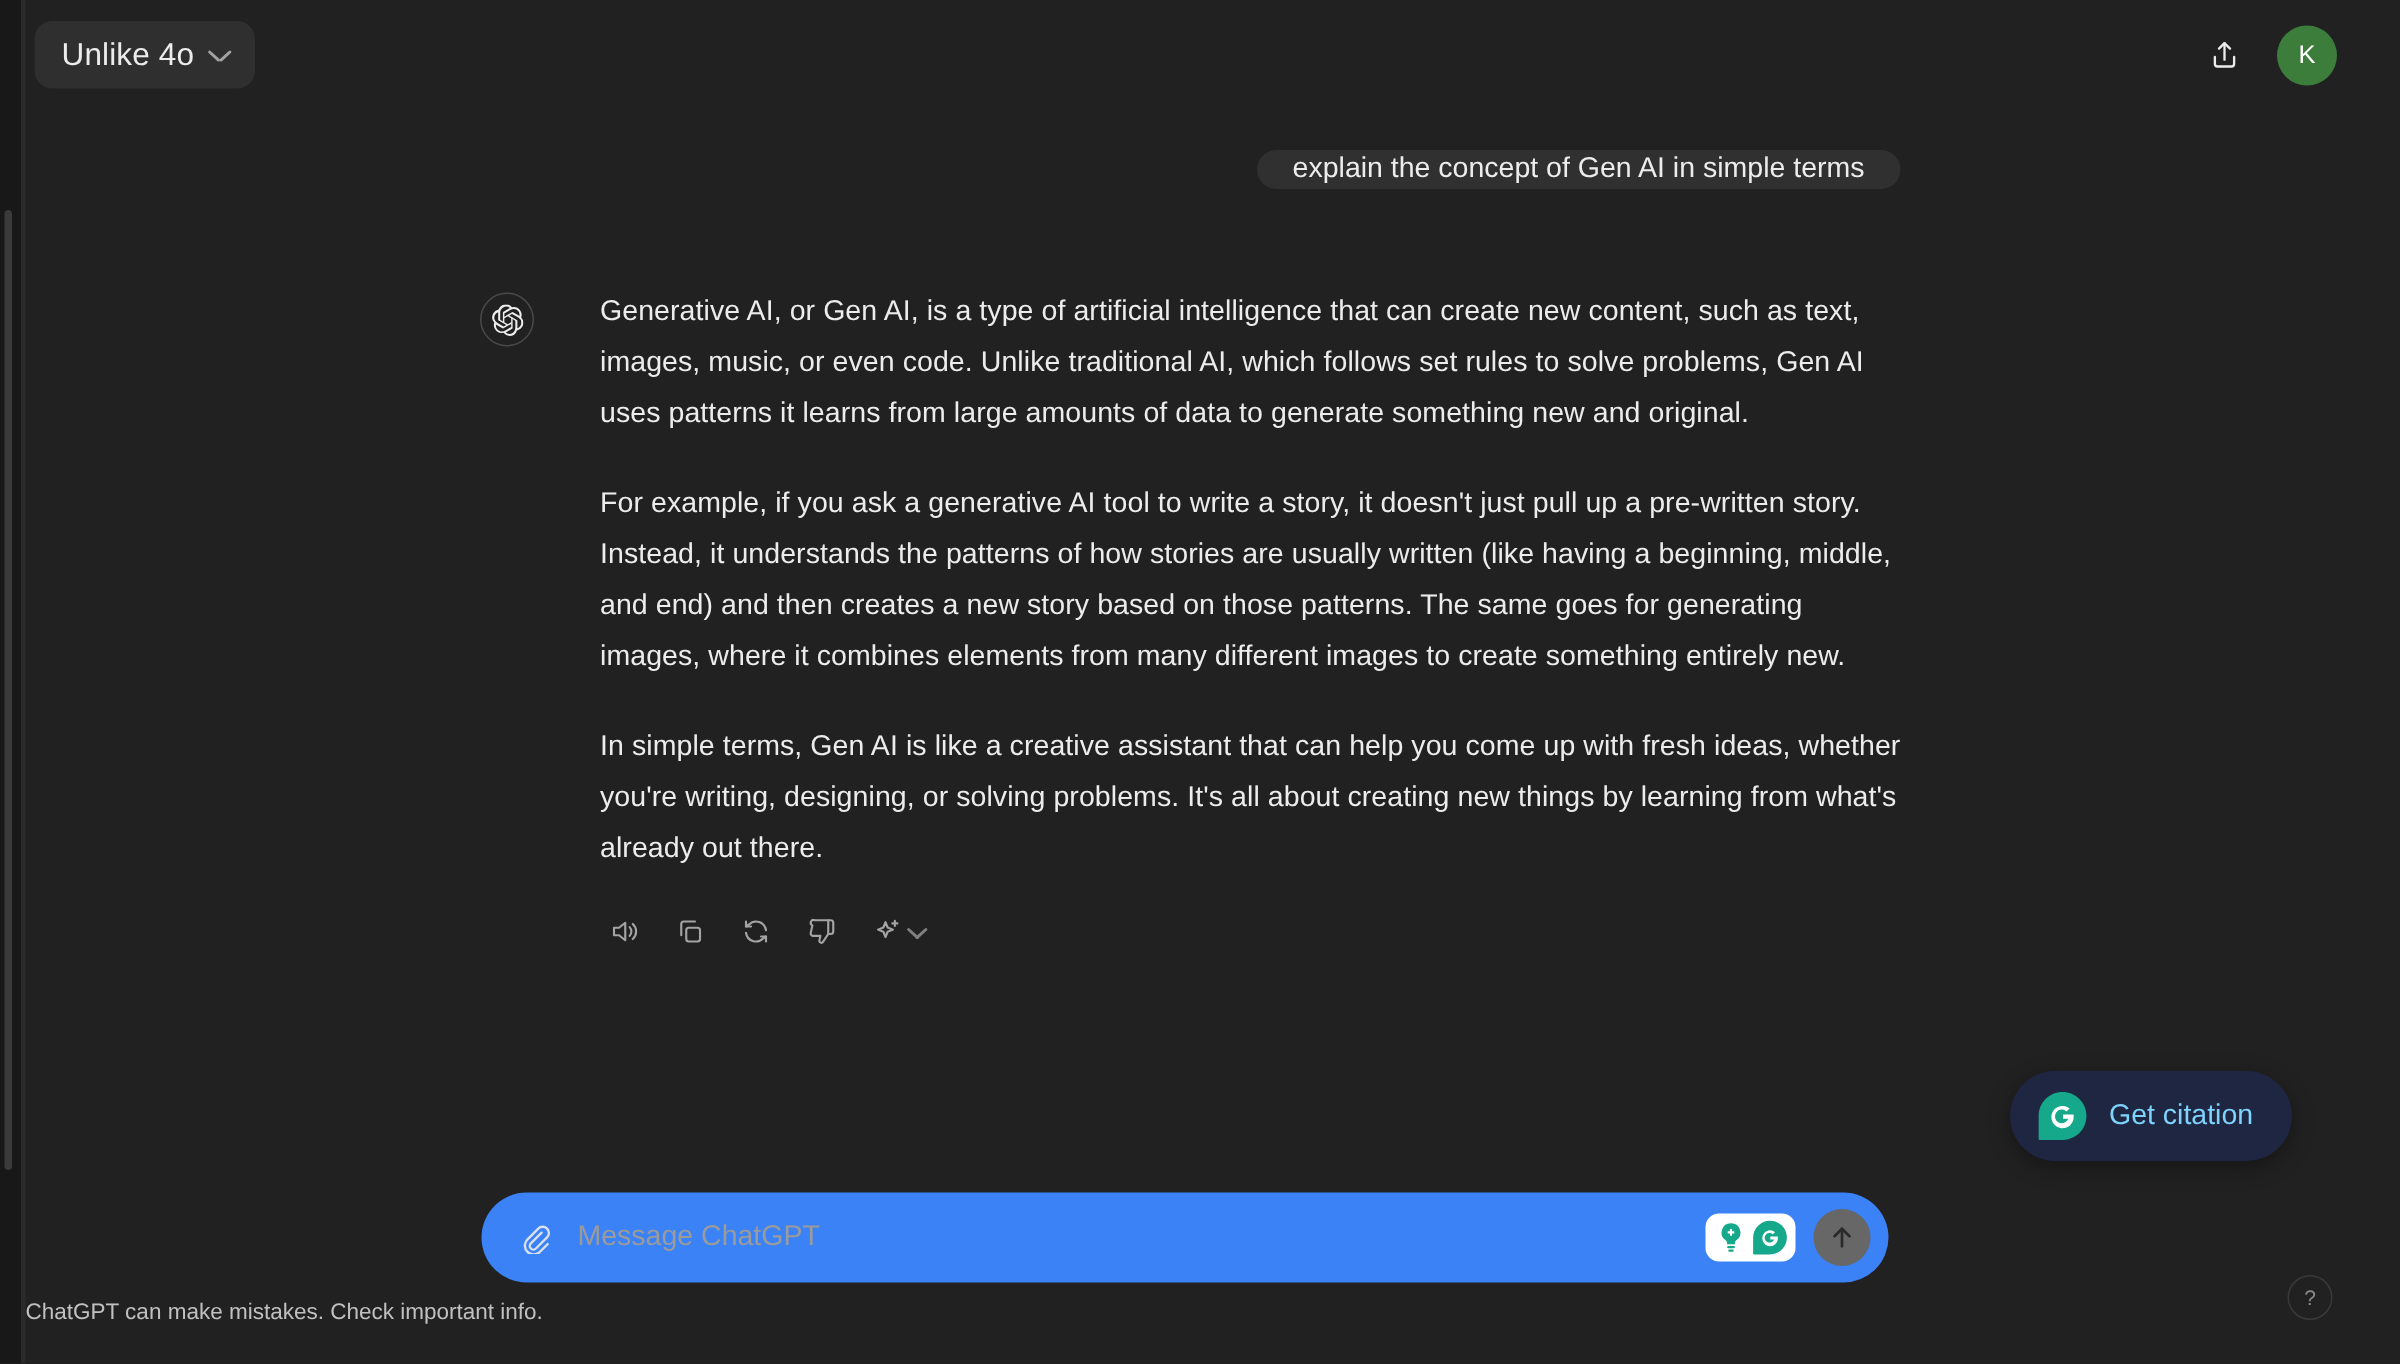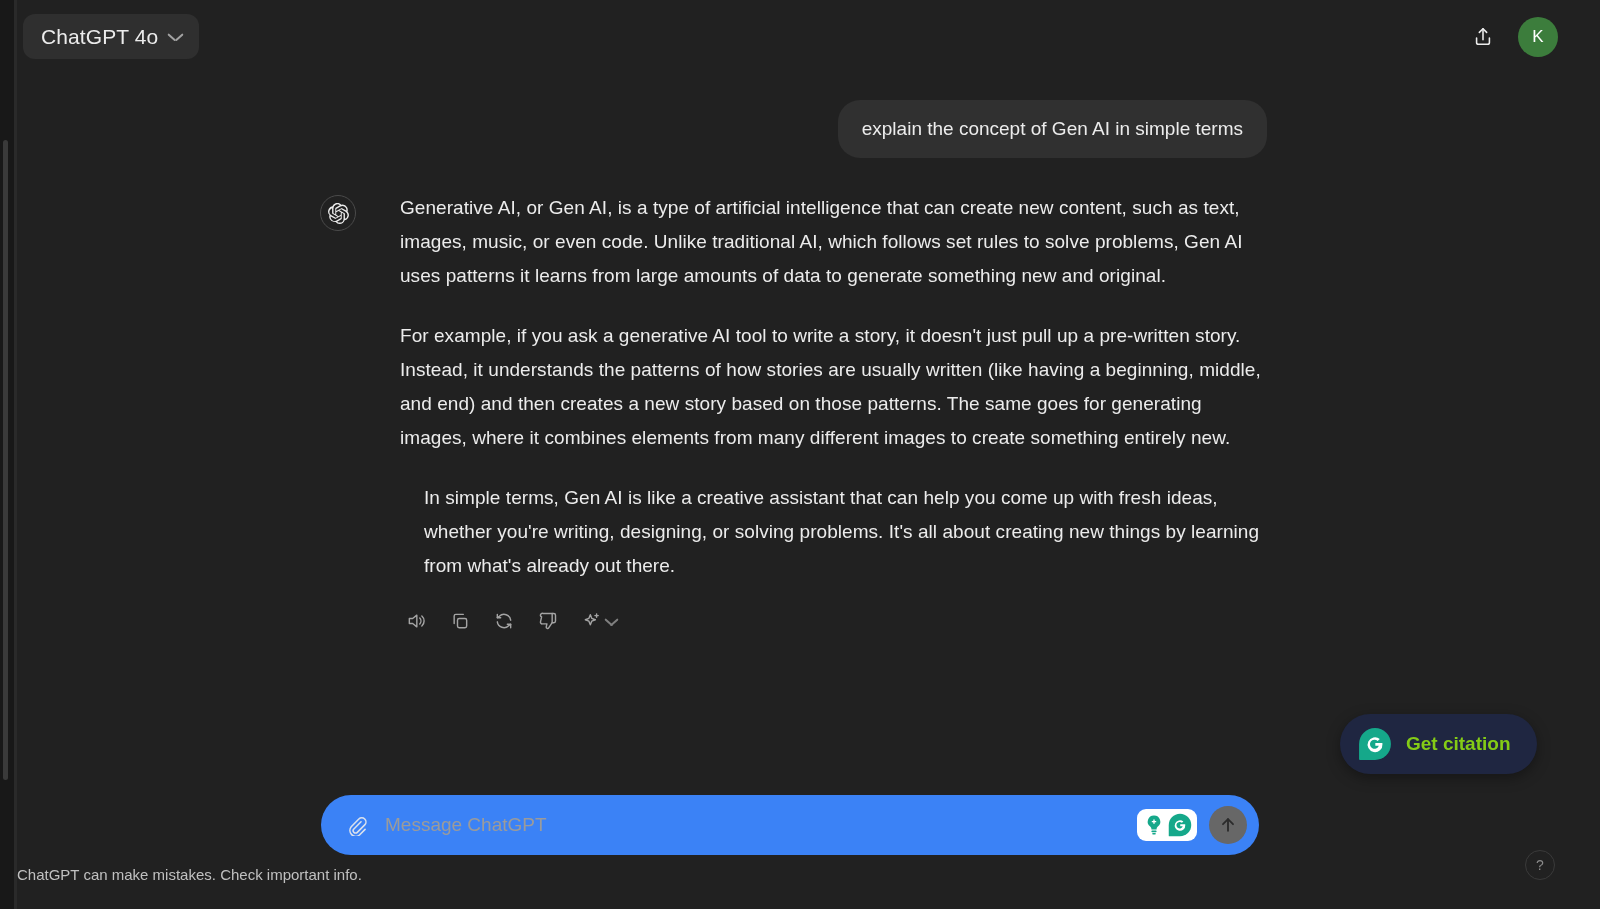--- a/index.html
+++ b/index.html
@@ -114,21 +114,21 @@
   #user-row {
     position: absolute;
     left: 0; top: 27px;
     width: 1250px;
     display: flex;
     justify-content: flex-end;
   }
   #user-bubble {
     background: #303030;
     border-radius: 22px;
-    padding: 16px 24px;
+    padding: 0 24px;
     max-width: 620px;
     font-size: 19px;
     line-height: 26px;
     color: #ececec;
   }
 
   #assistant-row {
     position: absolute;
     left: 303px; top: 118px;
     width: 950px;
@@ -147,21 +147,21 @@
 
   #assistant-content { flex: 1 1 auto; }
 
   .para {
     font-size: 19px;
     line-height: 34px;
     color: #ececec;
     margin-bottom: 26px;
     letter-spacing: .05px;
   }
-  .para:last-of-type { margin-bottom: 0; margin-left: 24px; }
+  .para:last-of-type { margin-bottom: 0; }
 
   #message-actions {
     display: flex;
     align-items: center;
     gap: 12px;
     margin-top: 22px;
   }
   .action-btn {
     width: 32px; height: 32px;
     display: flex; align-items: center; justify-content: center;
@@ -184,22 +184,22 @@
     align-items: center;
     gap: 14px;
     padding: 0 26px 0 18px;
     background: #1f2641;
     border-radius: 30px;
     cursor: pointer;
     box-shadow: 0 4px 14px rgba(0,0,0,.35);
   }
   #get-citation-label {
     font-size: 19px;
-    font-weight: 700;
-    color: #84cc16;
+    font-weight: 400;
+    color: #7dd3fc;
   }
 
   
   #composer {
     position: absolute;
     left: 321px; top: 795px;
     width: 938px; height: 60px;
     background: #3b82f6;
     border-radius: 30px;
     display: flex;
@@ -272,21 +272,21 @@
 <body>
 
 <div id="left-rail">
   <div id="left-rail-scroll"></div>
 </div>
 <div id="rail-divider"></div>
 
 <div id="topbar">
 
   <div id="model-selector">
-    <span class="model-label">ChatGPT 4o</span>
+    <span class="model-label">Unlike 4o</span>
     <span class="chev"></span>
   </div>
 
   <div id="share-button">
     <svg width="22" height="22" viewBox="0 0 24 24" fill="none" stroke="#ececec" stroke-width="1.7" stroke-linecap="round" stroke-linejoin="round">
       <path d="M12 15V3"></path>
       <path d="M8 7l4-4 4 4"></path>
       <path d="M5 13v5a2 2 0 0 0 2 2h10a2 2 0 0 0 2-2v-5"></path>
     </svg>
   </div>

